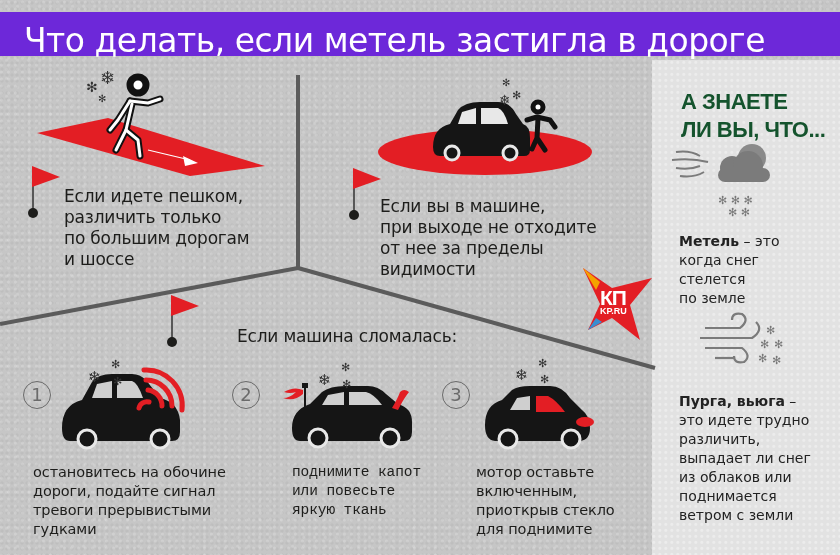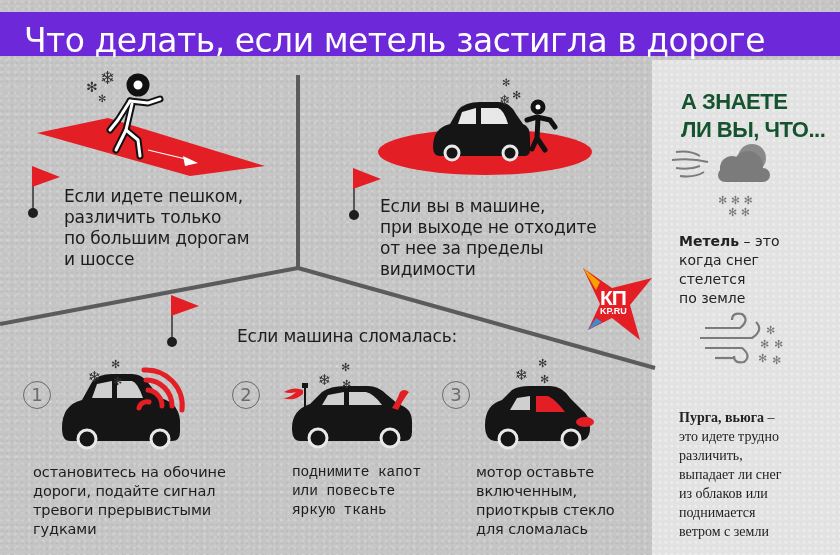--- a/index.html
+++ b/index.html
@@ -225,41 +225,41 @@
 </div>
 <div class="txt step-txt" style="left:292px;top:463px;font-family:Liberation Mono, monospace;">
   <span>поднимите капот</span>
   <span>или повесьте</span>
   <span>яркую ткань</span>
 </div>
 <div class="txt step-txt" style="left:476px;top:463px;">
   <span>мотор оставьте</span>
   <span>включенным,</span>
   <span>приоткрыв стекло</span>
-  <span>для сломалась</span>
+  <span>для поднимите</span>
 </div>
 
 <div class="logo">
   <span class="kp">КП</span>
   <span class="kpru">KP.RU</span>
 </div>
 
 <div class="know-title">
   <span>А ЗНАЕТЕ</span>
   <span>ЛИ ВЫ, ЧТО...</span>
 </div>
 
 <div class="fact" style="top:232px;">
   <span><b>Метель</b><i style="font-style:normal"> – это</i></span>
   <span>когда снег</span>
   <span>стелется</span>
   <span>по земле</span>
 </div>
 
-<div class="fact" style="top:408px;font-family:Liberation Serif, serif;">
+<div class="fact" style="top:392px;">
   <span><b>Пурга, вьюга</b><i style="font-style:normal"> –</i></span>
   <span>это идете трудно</span>
   <span>различить,</span>
   <span>выпадает ли снег</span>
   <span>из облаков или</span>
   <span>поднимается</span>
   <span>ветром с земли</span>
 </div>
 
 </body></html>

